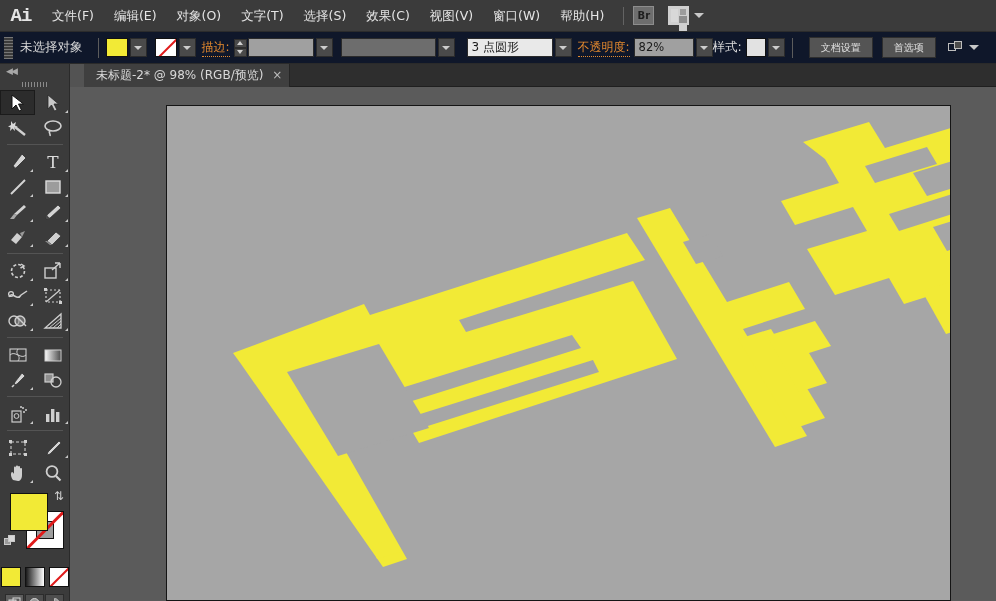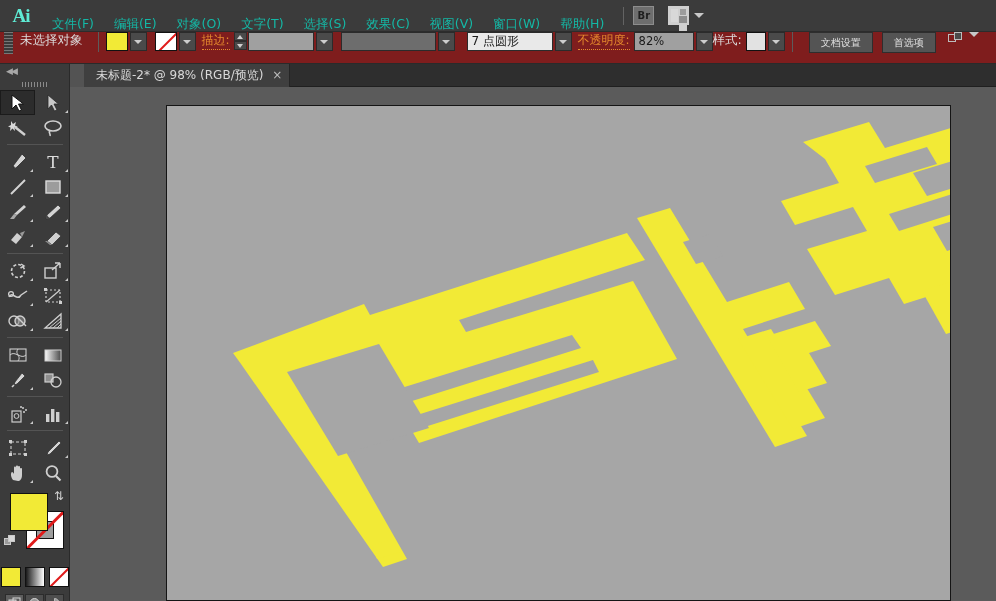--- a/index.html
+++ b/index.html
@@ -14,25 +14,25 @@
 
   
   .menubar {
     position:absolute; left:0; top:0; width:996px; height:32px;
     background:#3b3b3b;
     display:flex; align-items:center;
     border-bottom:1px solid #2c2c2c;
   }
   .ai-logo {
     width:42px; height:32px; display:flex; align-items:center; justify-content:center;
-    color:#5eead4; font-size:19px; font-weight:bold; letter-spacing:-1px;
-    font-family:Liberation Serif, serif;
+    color:#e5e5e5; font-size:19px; font-weight:bold; letter-spacing:-1px;
+    font-family:Liberation Mono, monospace;
   }
   .menu-item {
-    padding:8px 10px; height:32px; line-height:32px; color:#14b8a6; font-size:12.5px;
+    padding:0 10px; height:32px; line-height:32px; color:#e5e5e5; font-size:12.5px;
     white-space:nowrap; cursor:default;
   }
   .menu-sep-v { width:1px; height:18px; background:#636363; margin:0 9px; }
   .br-icon {
     width:21px; height:19px; background:#6e6e6e; border:1px solid #8d8d8d;
     color:#1e1e1e; font-size:10px; line-height:17px; text-align:center;
     font-weight:bold; position:relative;
   }
   .ws-icon {
     width:21px; height:19px; border:2px solid #cfcfcf; background:#8e8e8e;
@@ -41,21 +41,21 @@
   .ws-icon i { display:block; border:1px solid #cfcfcf; background:#bdbdbd; }
   .ws-icon i:nth-child(1){ width:50%; height:100%; background:#d8d8d8;}
   .ws-icon i:nth-child(2){ width:50%; height:50%; background:#9c9c9c;}
   .ws-icon i:nth-child(3){ width:50%; height:50%; background:#d0d0d0; margin-left:50%;}
   .caret { width:0;height:0;border-left:5px solid transparent;border-right:5px solid transparent;
            border-top:5px solid #c8c8c8; margin-left:5px; }
 
   
   .controlbar {
     position:absolute; left:0; top:32px; width:996px; height:32px;
-    background:#7f1d1d; display:flex; align-items:flex-start;
+    background:#0f172a; display:flex; align-items:center;
     border-bottom:1px solid #2a2a2a;
   }
   .grip { width:9px; height:22px; margin:0 5px 0 4px;
     background:repeating-linear-gradient(to bottom,#777 0,#777 1px,#3b3b3b 1px,#3b3b3b 3px); }
   .sel-label { font-size:12.5px; color:#dcdcdc; padding:0 8px 0 2px; white-space:nowrap;}
   .cb-sep { width:1px; height:20px; background:#5c5c5c; margin:0 7px; }
   .swatch-box { width:22px; height:19px; border:1px solid #111; background:#f2ea36; }
   .swatch-none { width:22px; height:19px; border:1px solid #111; background:#fff; position:relative; overflow:hidden;}
   .swatch-none:after{content:'';position:absolute;left:-4px;top:8px;width:32px;height:2px;background:#e01b1b;transform:rotate(-45deg);}
   .dd-btn {
@@ -221,21 +221,21 @@
 
     <div style="width:8px"></div>
 
     <div class="combo-dark"></div>
     <div class="dd-btn">
       <div class="caret"></div>
     </div>
 
     <div style="width:12px"></div>
 
-    <div class="combo-brush">7 点圆形</div>
+    <div class="combo-brush">3 点圆形</div>
     <div class="dd-btn">
       <div class="caret"></div>
     </div>
 
     <div class="lbl-orange">不透明度:</div>
     <div class="combo-op">82%</div>
     <div class="dd-btn">
       <div class="caret"></div>
     </div>
 

